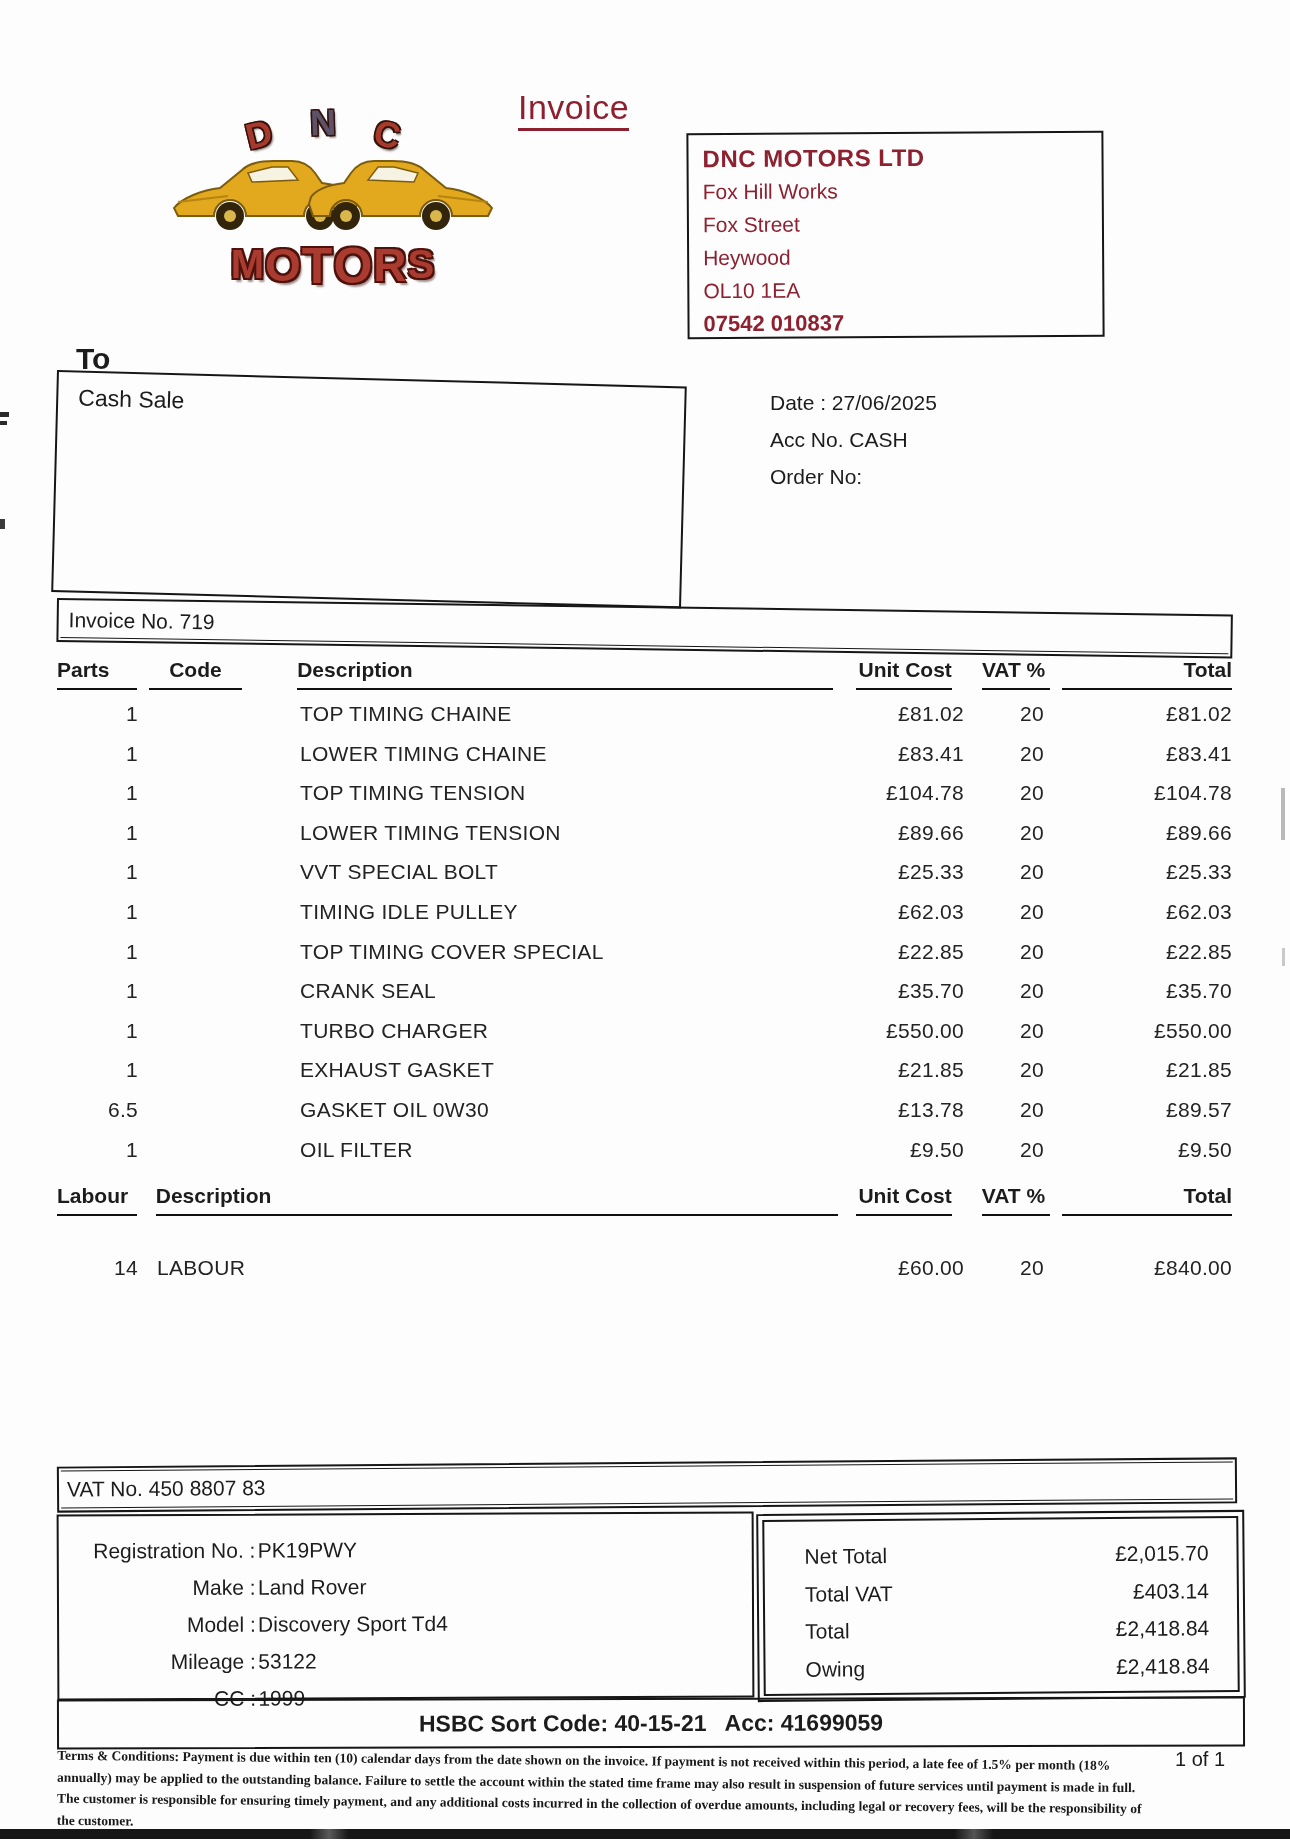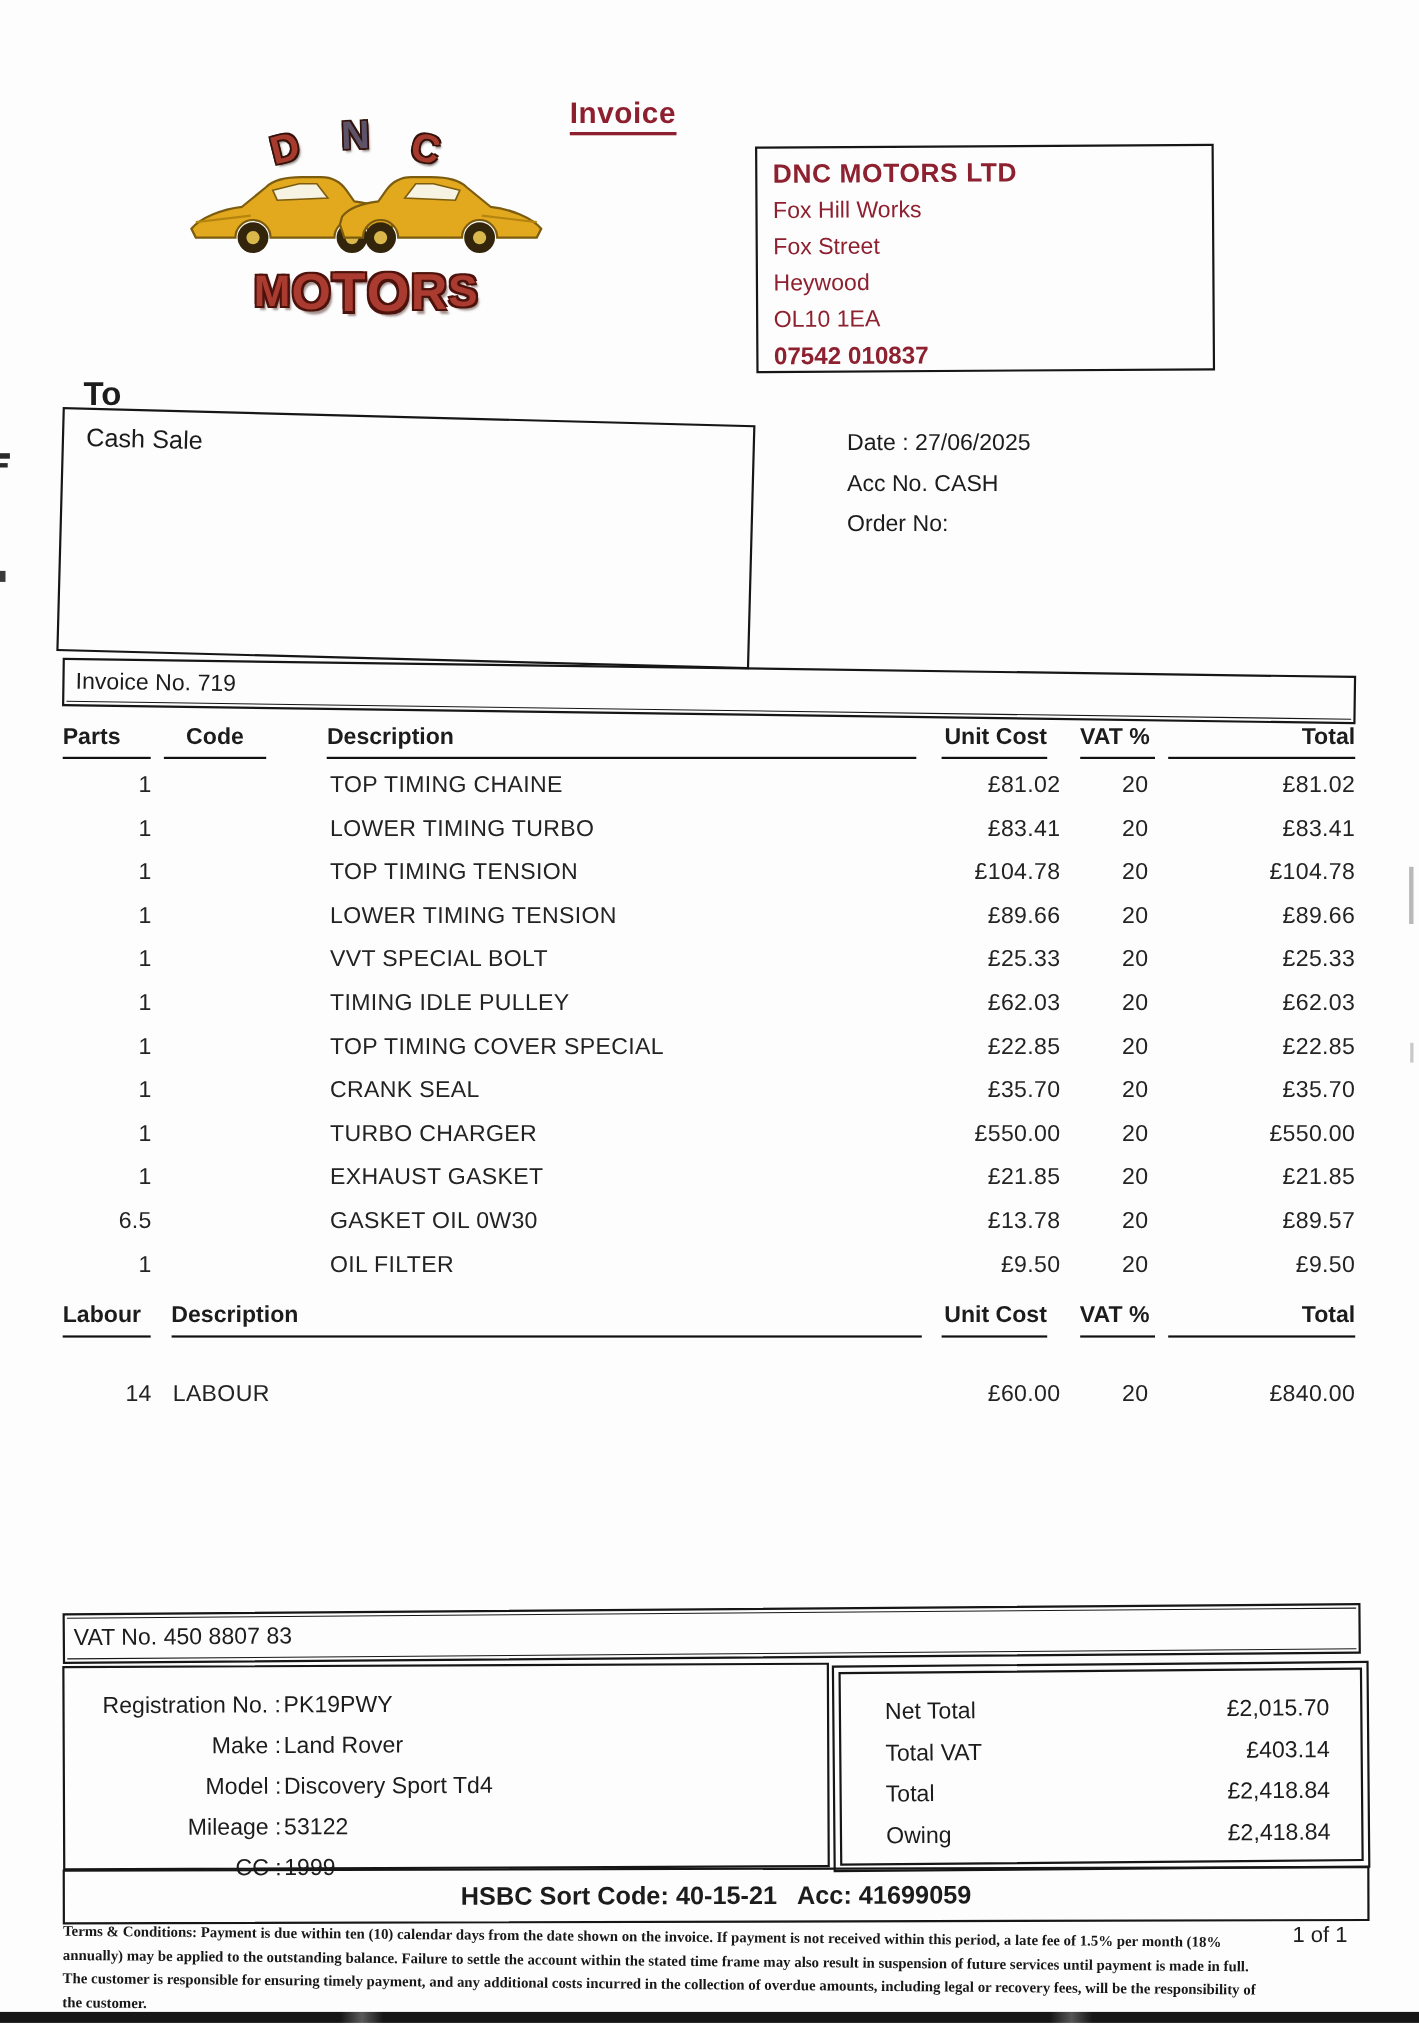--- a/index.html
+++ b/index.html
@@ -1,21 +1,21 @@
 <!DOCTYPE html>
 <html><head>
 <meta charset="utf-8">
 <style>
   html,body{margin:0;padding:0;background:#e8e8e8;}
   .page{position:relative;width:1290px;height:1840px;background:#fdfdfd;overflow:hidden;
         font-family:"Liberation Sans",sans-serif;color:#1c1c1c;}
   .abs{position:absolute;}
 
   
-  .invoice-title{left:518px;top:88px;font-size:27px;font-weight:bold;color:#8e1f2f;
+  .invoice-title{left:518px;top:88px;font-size:34px;font-weight:normal;color:#8e1f2f;
                  border-bottom:3px solid #8e1f2f;padding-bottom:1px;letter-spacing:.5px;}
   .company-box{left:687px;top:132px;width:417px;height:206px;border:2.5px solid #161616;
                transform:rotate(-.35deg);padding:8px 14px;box-sizing:border-box;color:#8e2130;}
   .company-name{font-size:24px;font-weight:bold;letter-spacing:.5px;line-height:32px;}
   .company-line{font-size:21px;line-height:33px;}
   .company-phone{font-size:22px;font-weight:bold;line-height:34px;}
 
   
   .logo{left:168px;top:100px;width:330px;height:200px;}
   .logo-letter{position:absolute;font-weight:900;font-size:36px;color:#a53a2d;
@@ -170,21 +170,21 @@
   <div class="abs rows" style="top:702px;">
     <div class="t-row">
         <span class="c-qty">1</span>
         <span class="c-desc">TOP TIMING CHAINE</span>
         <span class="c-unit">£81.02</span>
         <span class="c-vat">20</span>
         <span class="c-total">£81.02</span>
       </div>
     <div class="t-row">
         <span class="c-qty">1</span>
-        <span class="c-desc">LOWER TIMING TURBO</span>
+        <span class="c-desc">LOWER TIMING CHAINE</span>
         <span class="c-unit">£83.41</span>
         <span class="c-vat">20</span>
         <span class="c-total">£83.41</span>
       </div>
     <div class="t-row">
         <span class="c-qty">1</span>
         <span class="c-desc">TOP TIMING TENSION</span>
         <span class="c-unit">£104.78</span>
         <span class="c-vat">20</span>
         <span class="c-total">£104.78</span>

